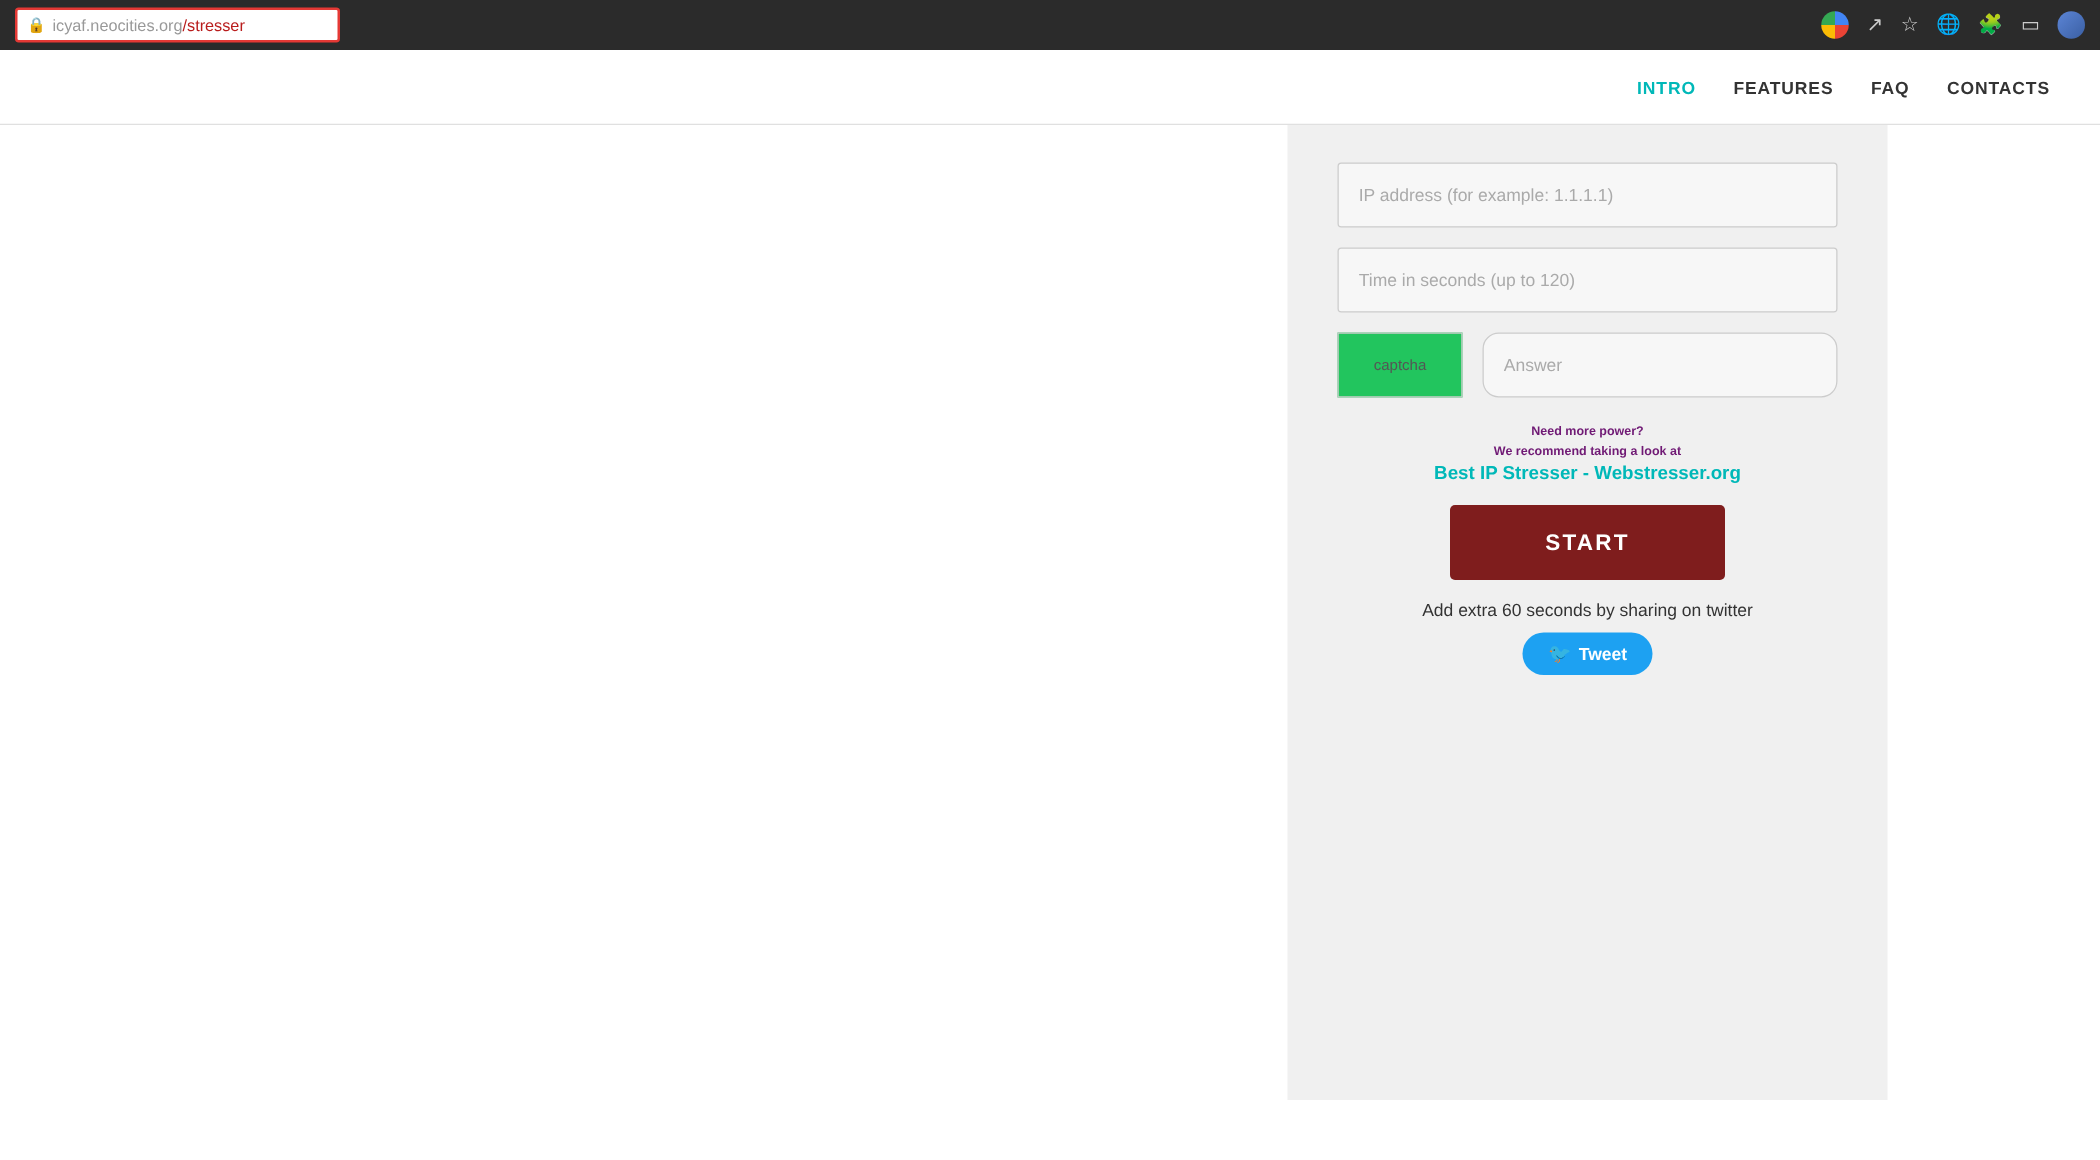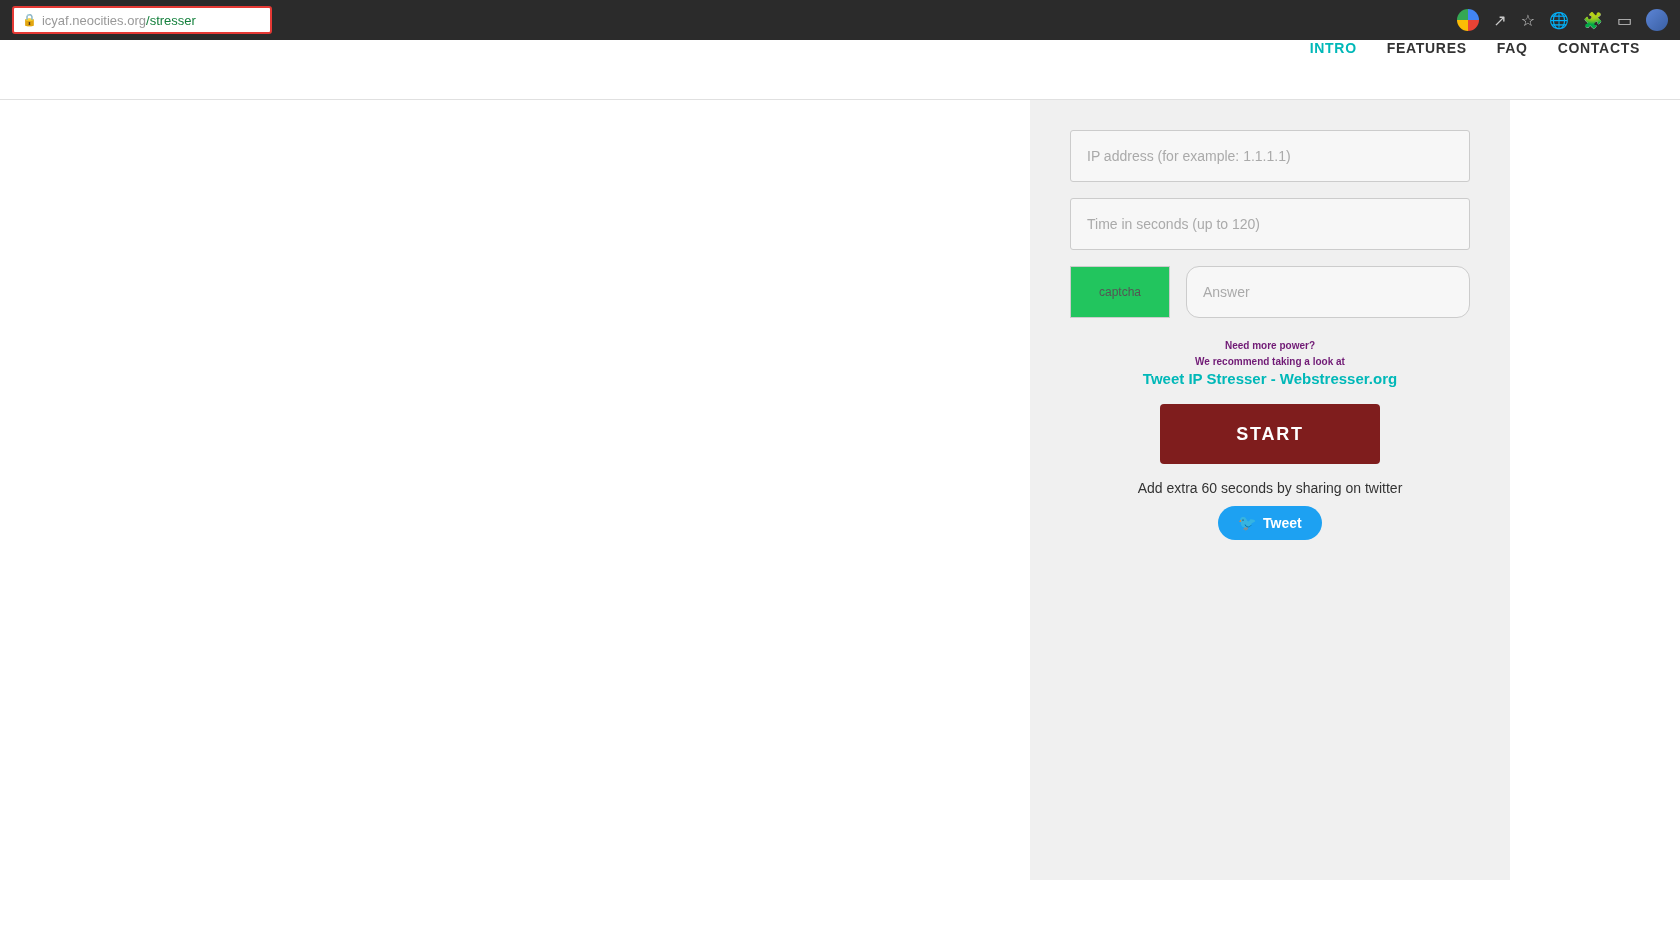--- a/index.html
+++ b/index.html
@@ -73,21 +73,21 @@
       height: 22px;
       border-radius: 50%;
       background: linear-gradient(135deg, #5c85d6, #3a5fa3);
     }
 
     
     .top-nav {
       height: 60px;
       border-bottom: 1px solid #e0e0e0;
       display: flex;
-      align-items: flex-start;
+      align-items: center;
       justify-content: flex-end;
       padding: 0 40px;
     }
 
     .nav-links {
       display: flex;
       gap: 30px;
       align-items: center;
     }
 
@@ -240,21 +240,21 @@
       font-size: 15px;
     }
   </style>
 </head>
 <body>
 
 <div class="browser-chrome">
   <div class="address-bar-wrapper">
     <span class="lock-icon">🔒</span>
     <span class="address-text">
-      <span>icyaf.neocities.org</span><span style="color:#15803d">/stresser</span>
+      <span>icyaf.neocities.org</span><span style="color:#b91c1c">/stresser</span>
     </span>
   </div>
 
   <div class="browser-icons">
     <div class="google-icon"></div>
     <span class="browser-icon">↗</span>
     <span class="browser-icon">☆</span>
     <span class="browser-icon">🌐</span>
     <span class="browser-icon">🧩</span>
     <span class="browser-icon">▭</span>
@@ -287,21 +287,21 @@
     <div class="captcha-row">
       <div class="captcha-image">
         <span>captcha</span>
       </div>
       <input class="captcha-input" type="text" placeholder="Answer" style="">
     </div>
 
     <div class="power-text">
       <p>Need more power?</p>
       <p>We recommend taking a look at</p>
-      <a class="power-link">Tweet IP Stresser - Webstresser.org</a>
+      <a class="power-link">Best IP Stresser - Webstresser.org</a>
     </div>
 
     <button class="start-button">START</button>
 
     <p class="share-text">Add extra 60 seconds by sharing on twitter</p>
 
     <button class="tweet-button">
       <span class="tweet-icon">🐦</span>
       <span>Tweet</span>
     </button>

